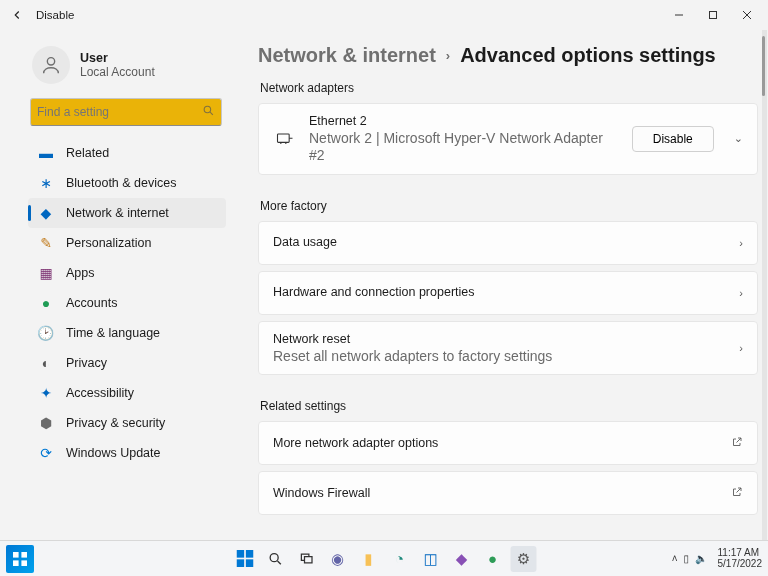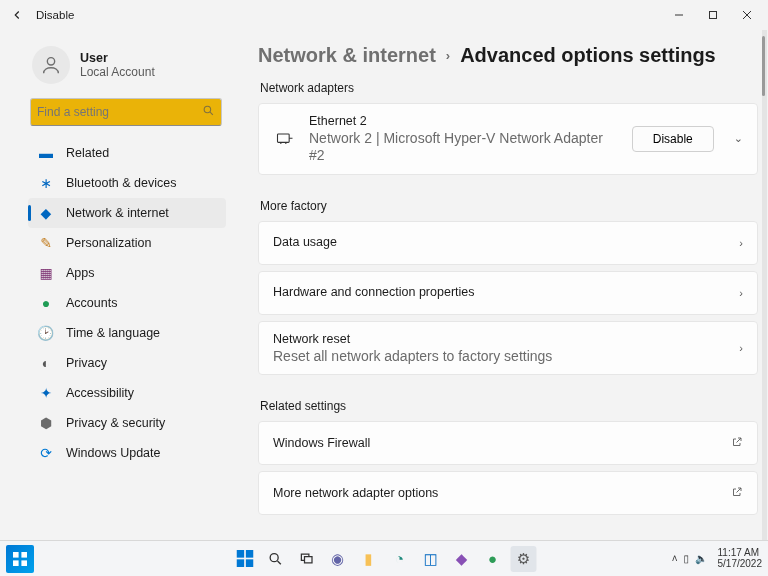--- a/index.html
+++ b/index.html
@@ -218,29 +218,29 @@
           <div class="secondary">Reset all network adapters to factory settings</div>
         </div>
         <span class="right-chev">›</span>
       </div>
 
       <div style="height:14px"></div>
       <div class="section-head">Related settings</div>
 
       <div class="card">
         <div class="text">
-            <div class="primary">Windows Firewall</div>
+            <div class="primary">More network adapter options</div>
           </div>
         <span class="open-ext"><svg width="12" height="12" viewBox="0 0 24 24" fill="none" stroke-width="1.8">
               <path d="M14 4h6v6M20 4l-9 9M18 14v5H5V6h5"></path>
             </svg></span>
       </div>
       <div class="card">
         <div class="text">
-            <div class="primary">More network adapter options</div>
+            <div class="primary">Windows Firewall</div>
           </div>
         <span class="open-ext"><svg width="12" height="12" viewBox="0 0 24 24" fill="none" stroke-width="1.8">
               <path d="M14 4h6v6M20 4l-9 9M18 14v5H5V6h5"></path>
             </svg></span>
       </div>
 
       <div style="height:30px"></div>
     </div>
   </div>
 

